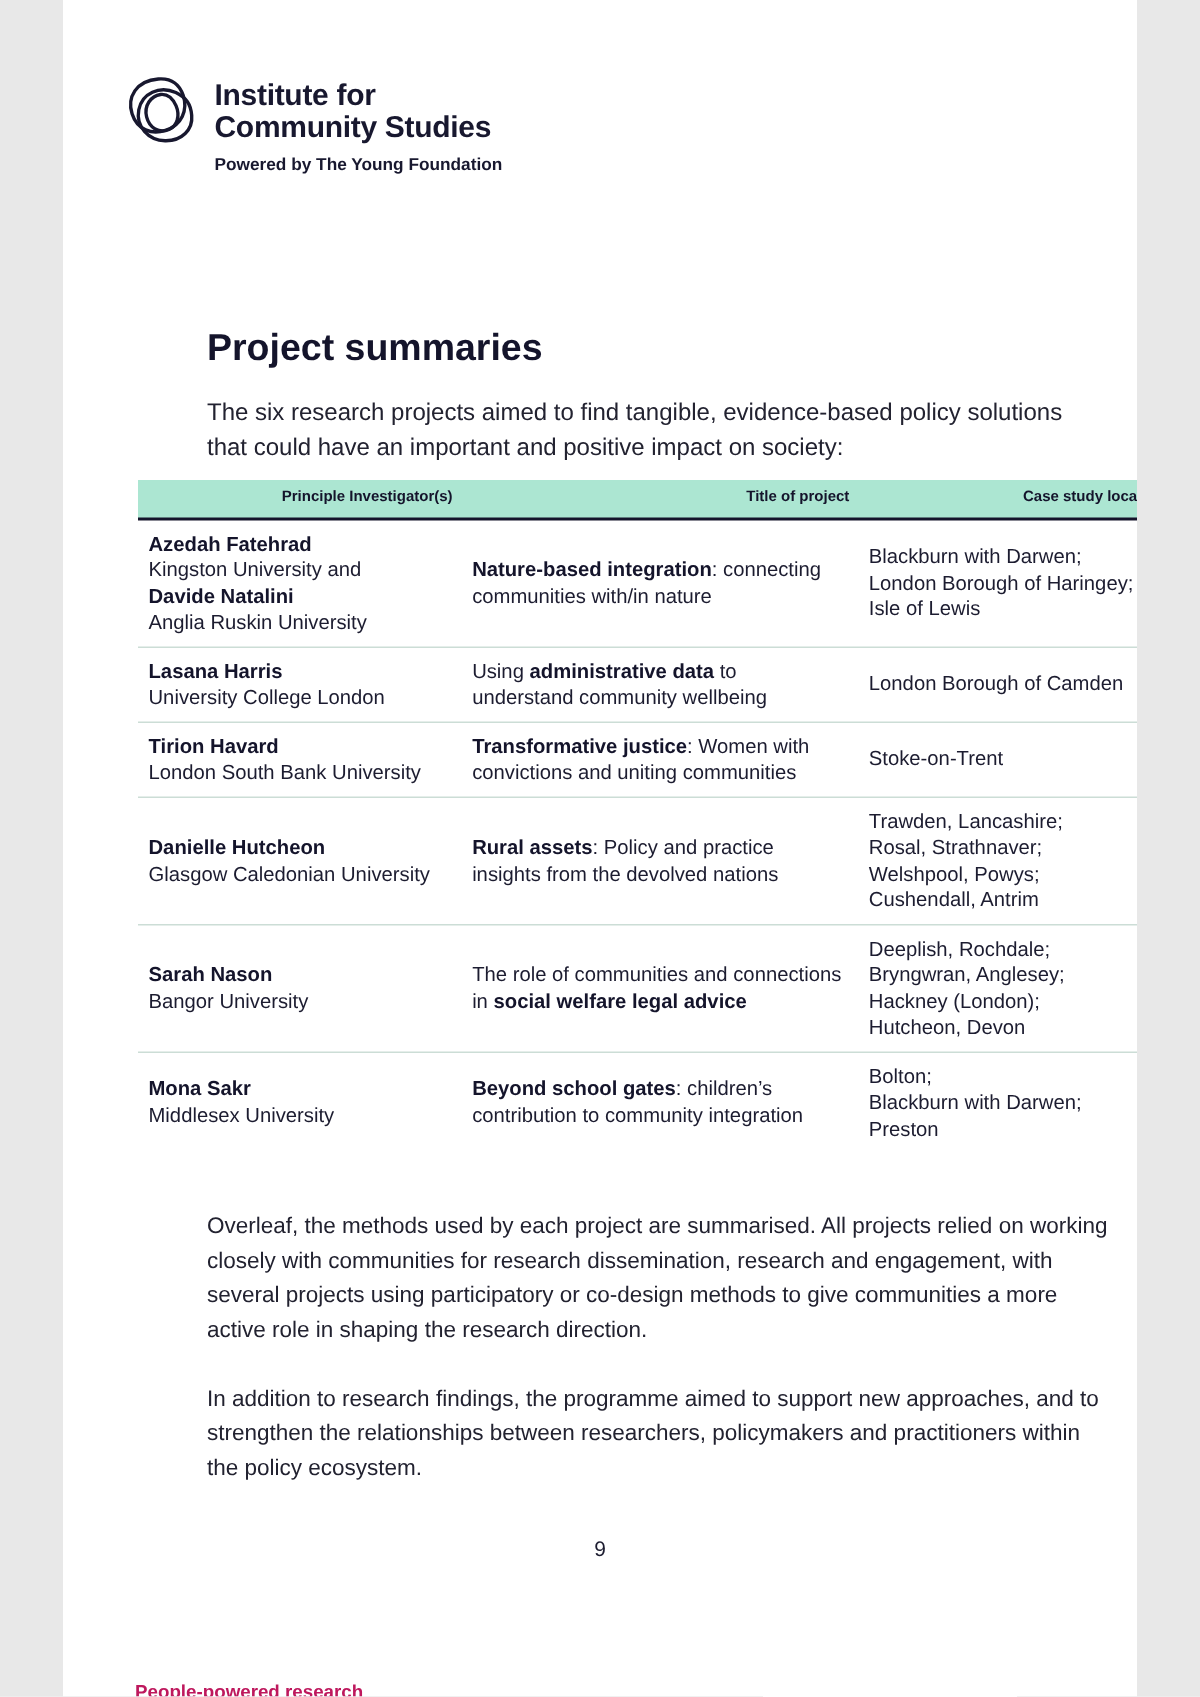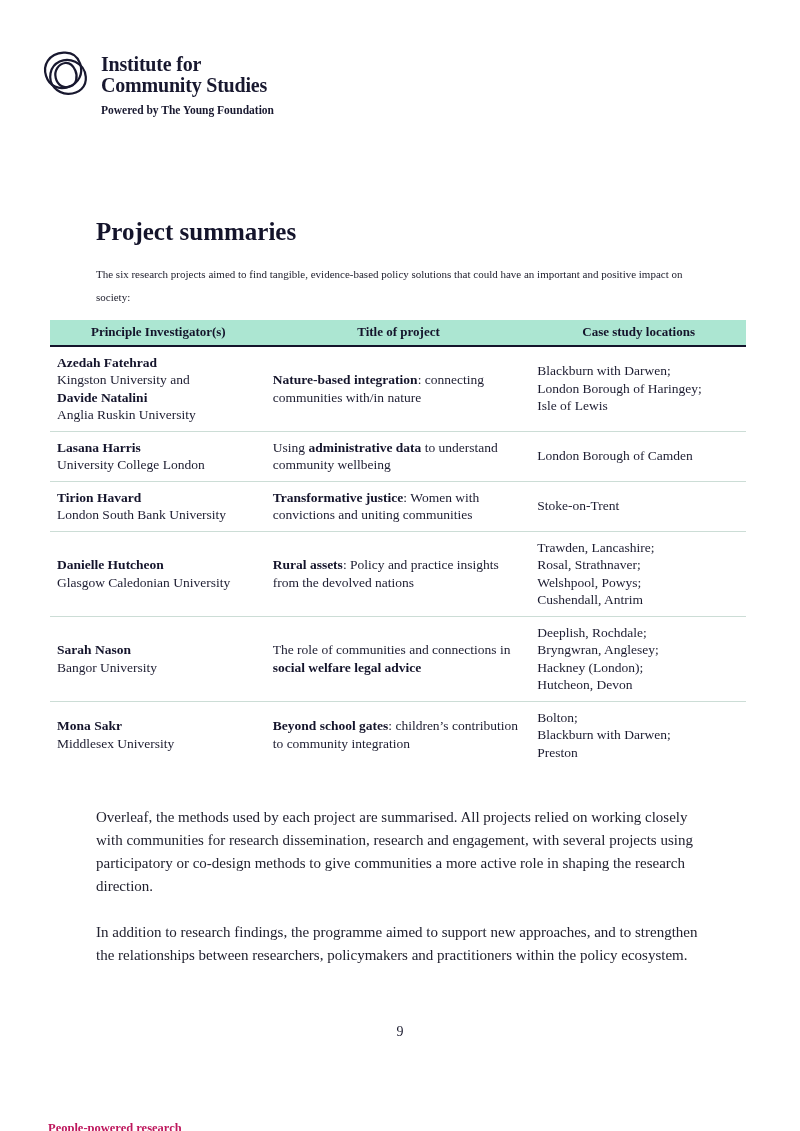--- a/index.html
+++ b/index.html
@@ -1,49 +1,49 @@
 <!DOCTYPE html>
 <html><head>
 <meta charset="utf-8">
 <style>
   html,body { margin:0; padding:0; background:#e8e8e8; }
   .page {
     position:relative;
-    width:800px; height:1131px;
+    width:716px; height:1131px;
     margin:0 auto;
     background:#ffffff;
-    font-family:Liberation Serif, serif;
+    font-family:Liberation Sans, sans-serif;
     color:#1e1e2f;
     overflow:hidden;
   }
 
   
   .logo-block { position:absolute; top:48px; left:38px; display:flex; align-items:flex-start; }
   .logo-mark { width:56px; height:58px; flex:0 0 auto; }
   .logo-mark svg { width:100%; height:100%; }
   .logo-text { margin-left:7px; padding-top:6px; }
   .logo-name { font-size:20px; font-weight:700; line-height:21px; color:#18182f; letter-spacing:-0.2px; }
   .logo-tagline { margin-top:8px; font-size:11.5px; font-weight:600; color:#18182f;text-align:center; }
 
   
   .main-head { position:absolute; left:96px; top:218px; width:606px; }
   h1.page-title { margin:0; font-size:25px; font-weight:700; color:#14142b; }
-  .intro { margin:17px 12px 0 0; font-size:11px; line-height:23px; color:#222230; }
+  .intro { margin:17px 12px 0 0; font-size:16px; line-height:23px; color:#222230; }
 
   
   .project-table-wrap { position:absolute; left:50px; top:320px; width:696px; }
   table.project-table { width:100%; border-collapse:collapse; table-layout:fixed; font-size:13.5px; line-height:17.5px; color:#1c1c30; }
   table.project-table col.c1 { width:31%; }
   table.project-table col.c2 { width:38%; }
   table.project-table col.c3 { width:31%; }
   thead th {
     background: var(--header-bg, #ace6d2);
     border-bottom:2px solid var(--rule-dark, #14142b);
-    text-align:center;
-    font-size:13px;
+    text-align:right;
+    font-size:10px;
     font-weight:700;
     color:#14142b;
     padding:3px 6px 4px 7px;
   }
   tbody td {
     vertical-align:middle;
     padding:7px 10px 7px 7px;
     border-bottom:1.5px solid var(--separator, #ccddd6);
   }
   tbody tr:last-child td { border-bottom:none; }

